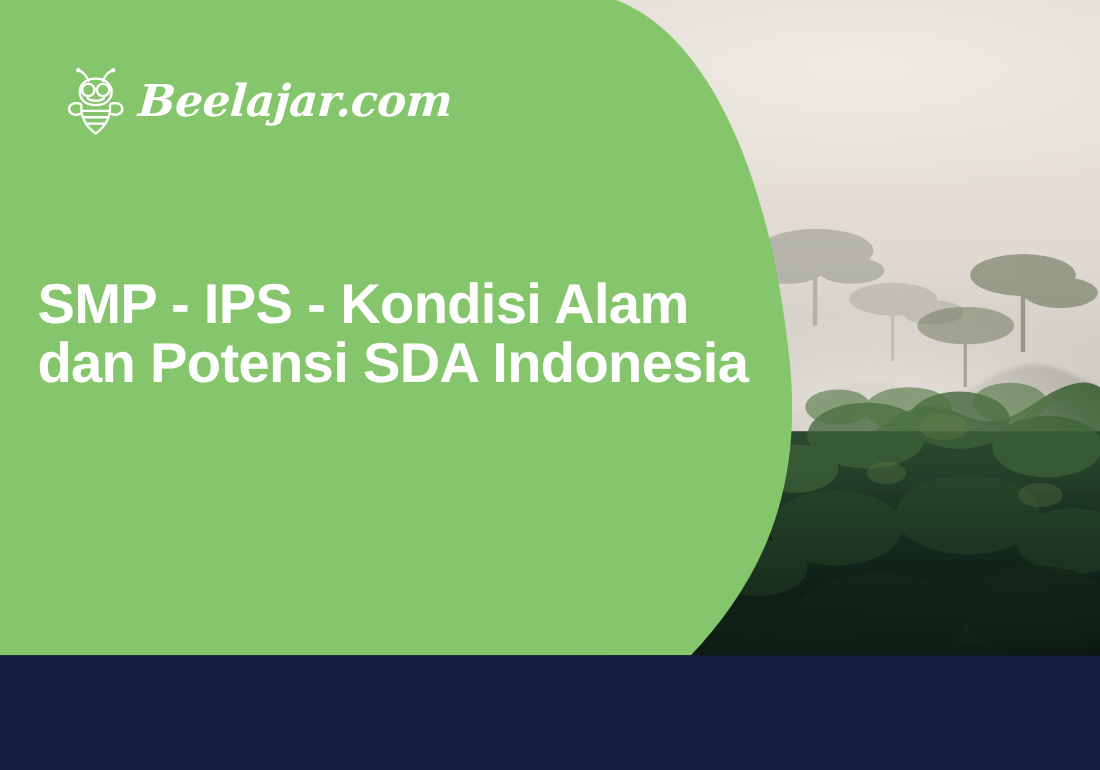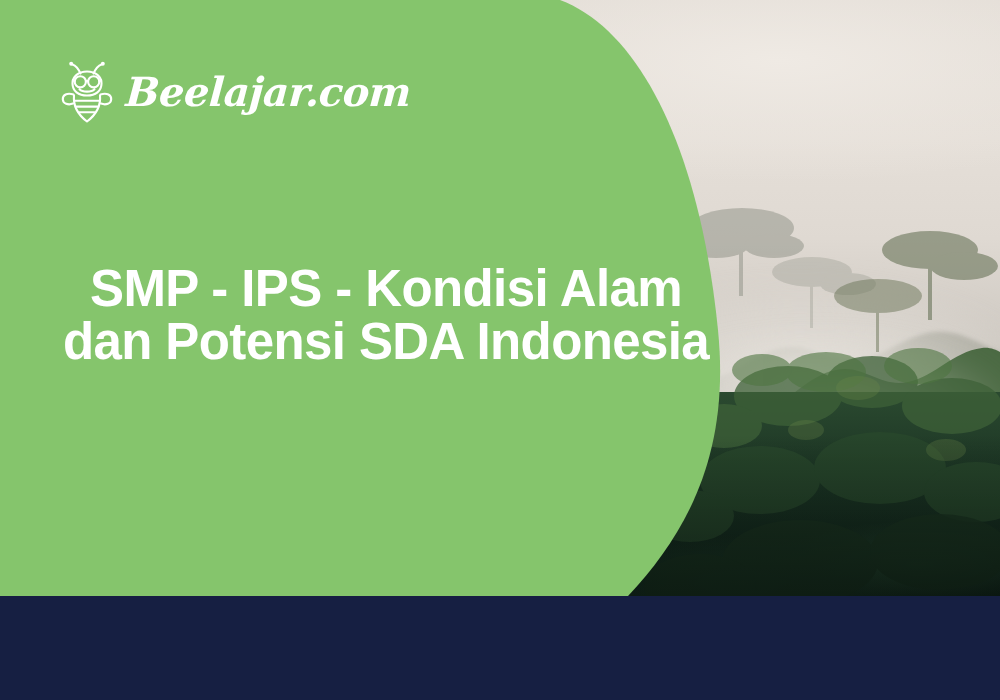--- a/index.html
+++ b/index.html
@@ -124,28 +124,27 @@
     white-space: nowrap;
     transform: skewX(-4deg);
   }
 
   
   .headline {
     position: absolute;
     left: 30px;
     top: 246px;
     width: 680px;
-    margin: 16px;
+    margin: 4px;
     color: #ffffff;
     font-family: "Liberation Sans", sans-serif;
     font-size: 51px;
     font-weight: 700;
     line-height: 53px;
     letter-spacing: -0.6px;
-    text-align: center;
   }
 </style>
 </head>
 <body>
 
 <div id="card">
 
   <div class="photo">
     <div class="sky"></div>
 

